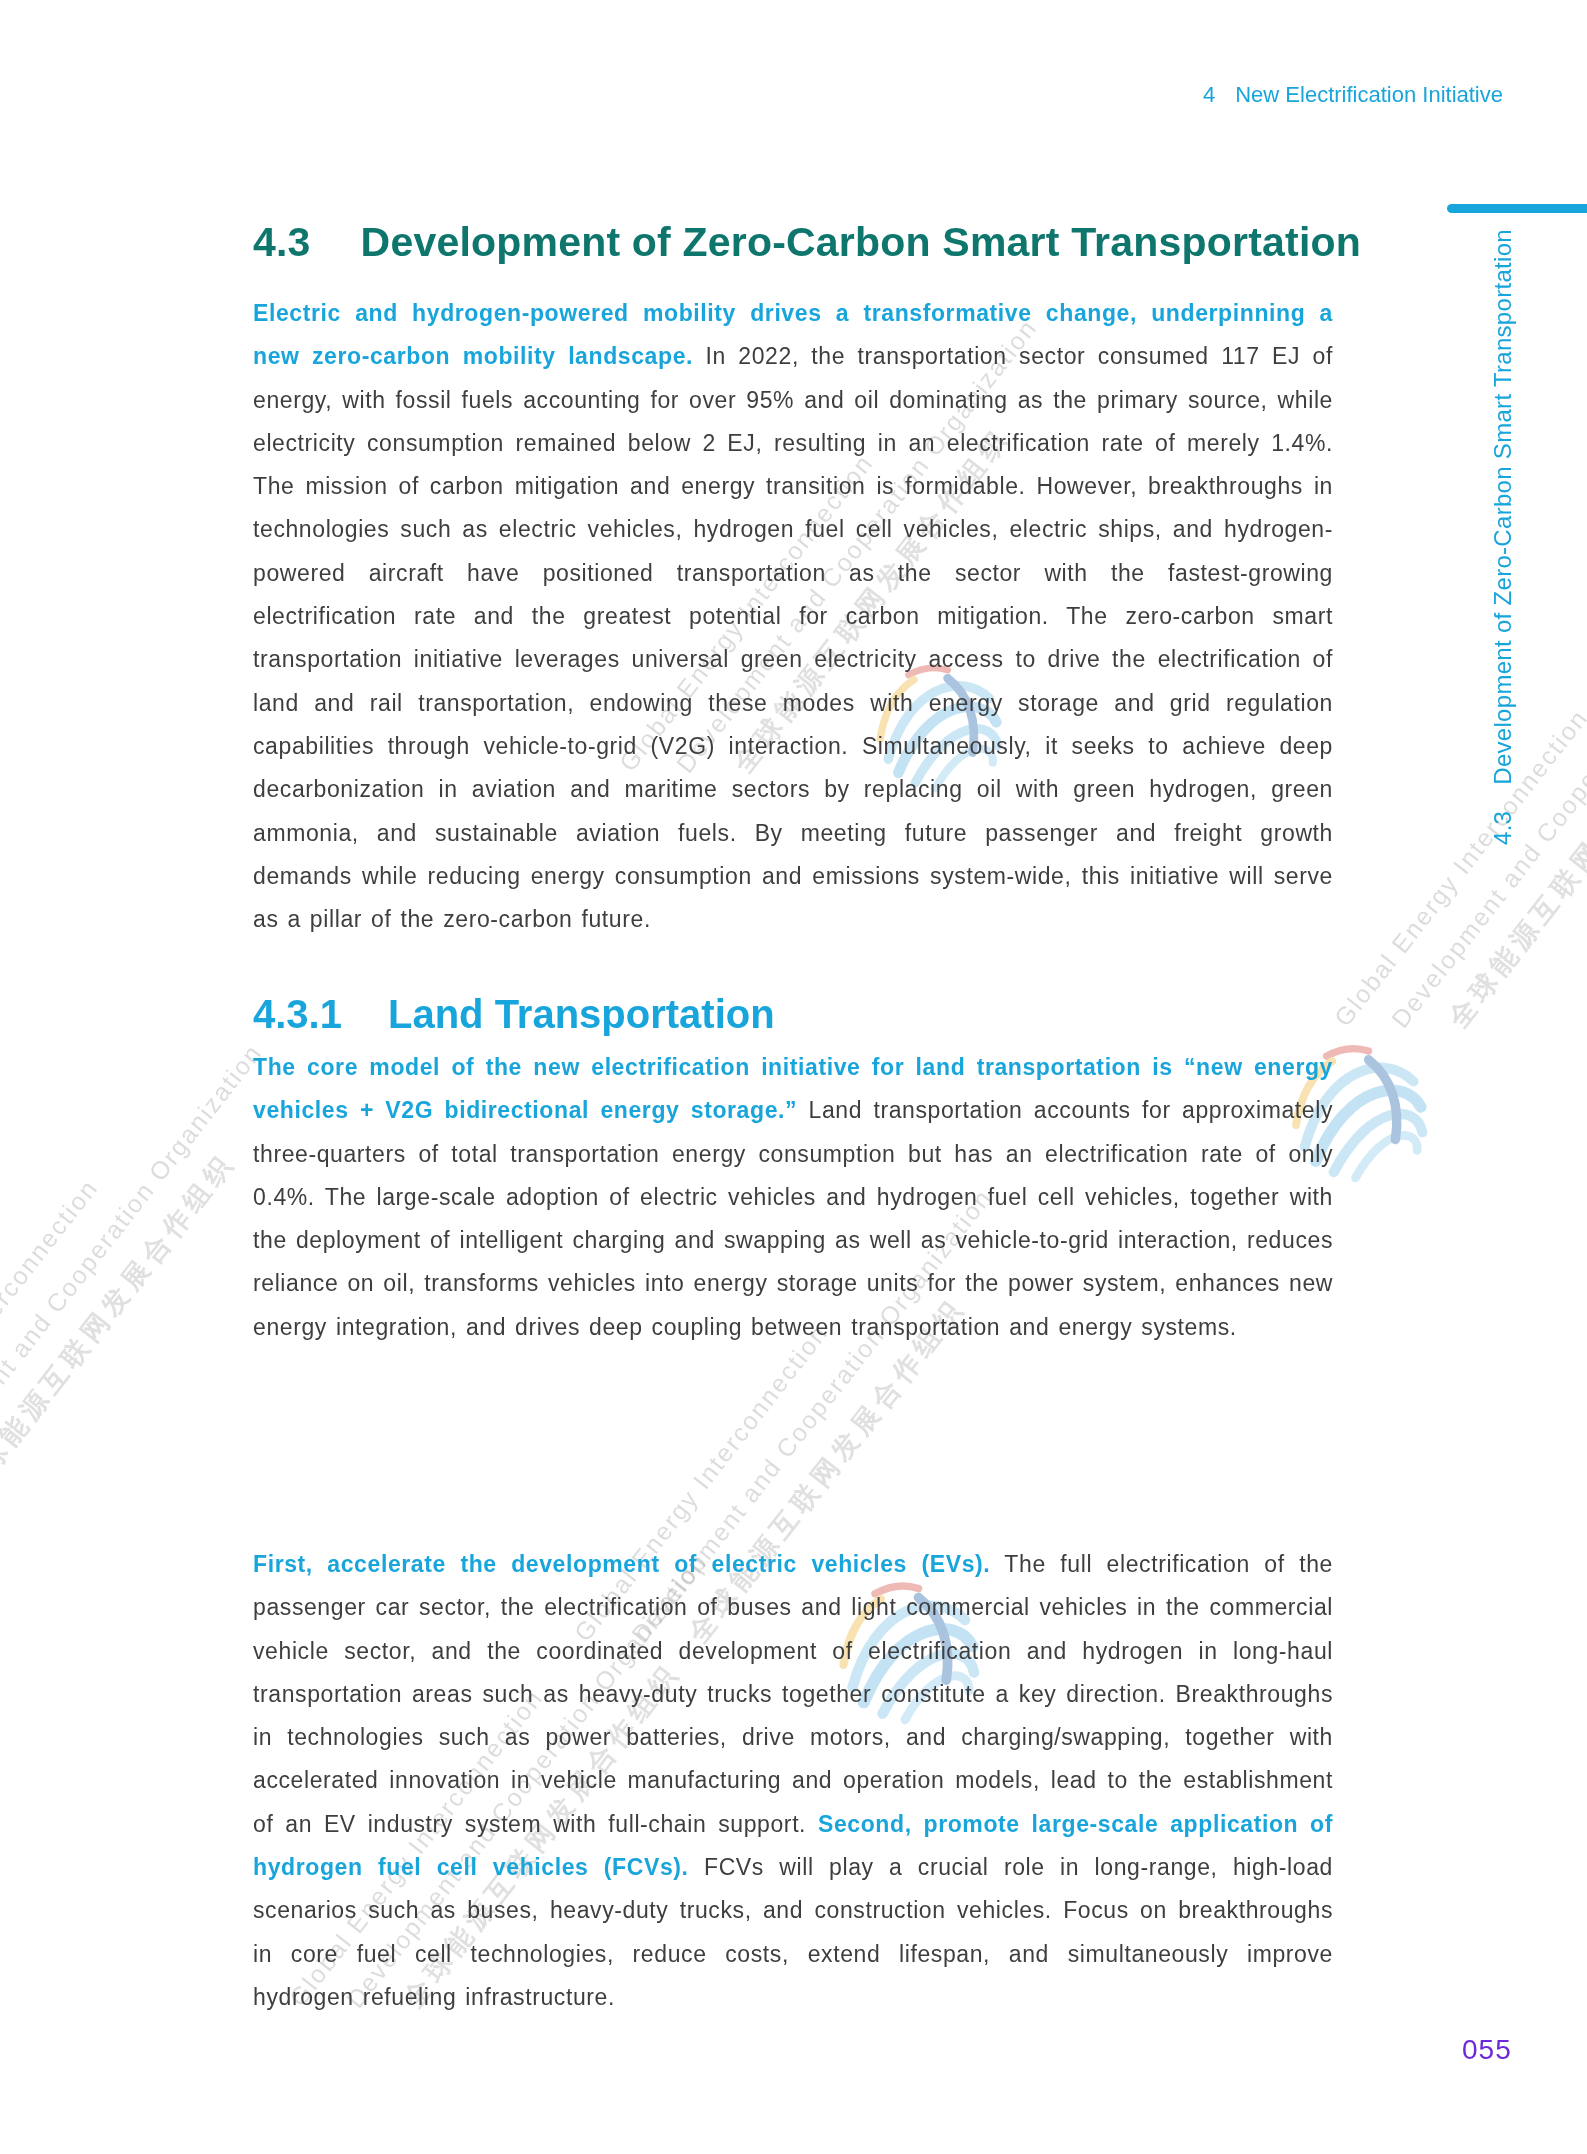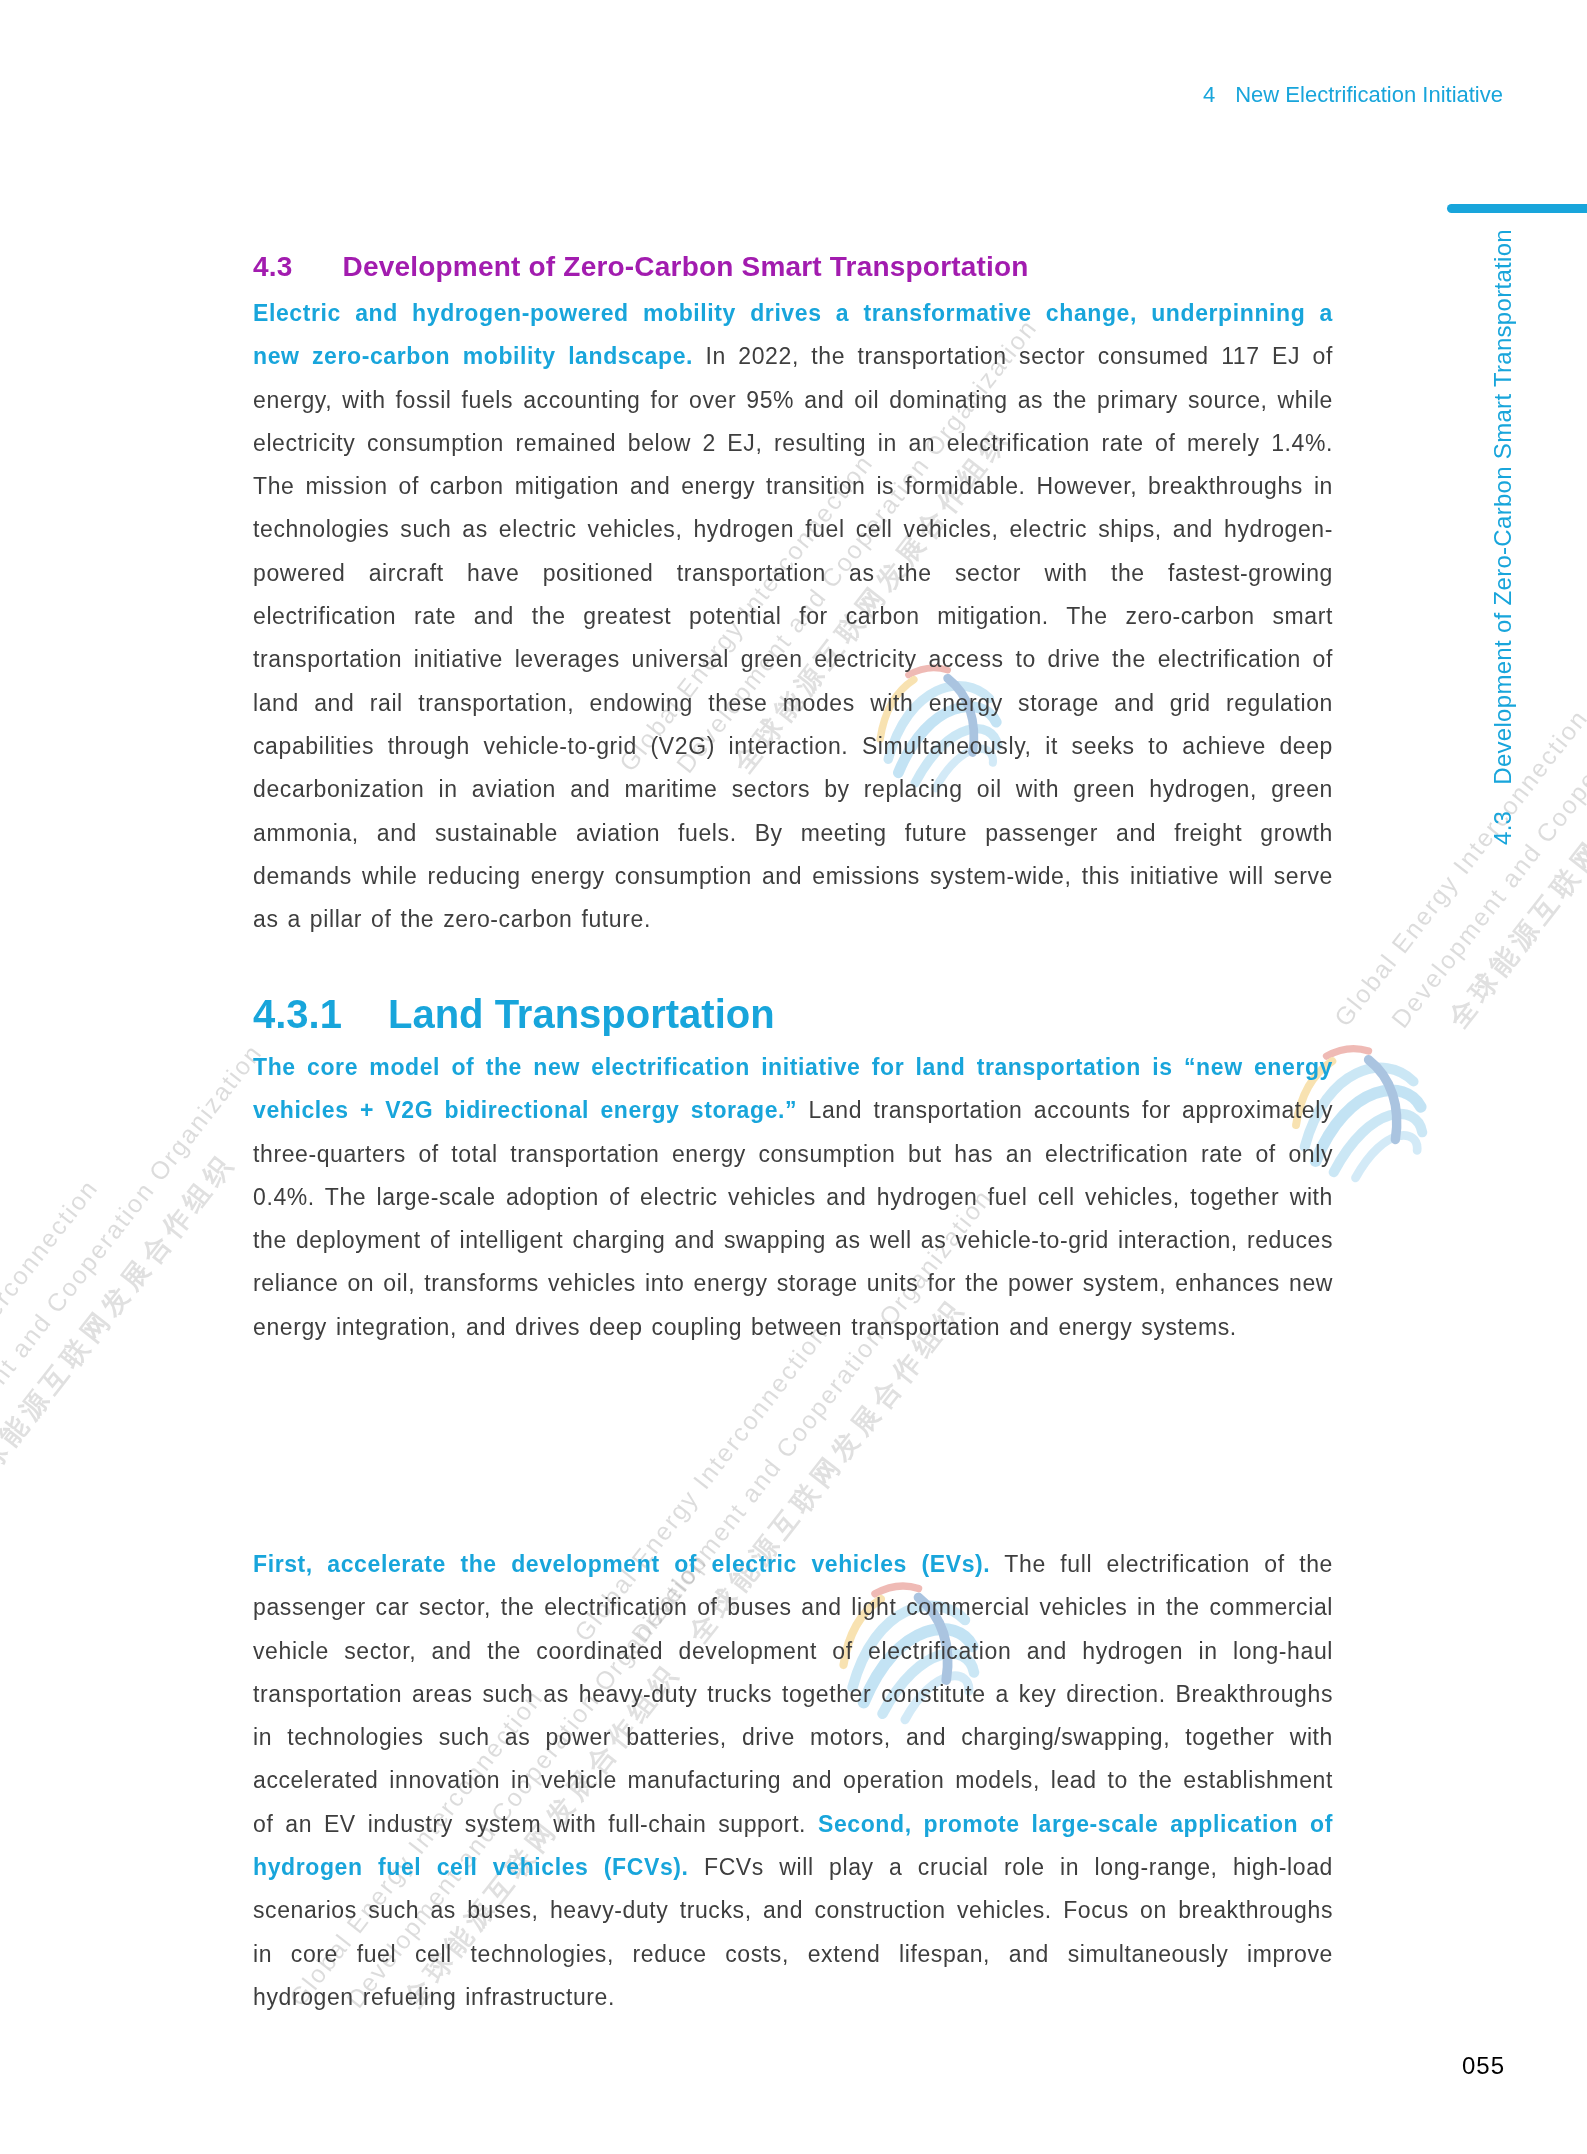--- a/index.html
+++ b/index.html
@@ -17,21 +17,21 @@
   .wm-text .wm-l2{padding-left:34px;display:block;}
   .wm-text .wm-l3{padding-left:70px;display:block;font-size:27px;font-weight:bold;letter-spacing:6px;opacity:.9;}
   .globe{position:absolute;opacity:.40;}
   
   .content{position:absolute;inset:0;z-index:1;padding-left:20px;}
   .page-header{
     position:absolute;top:82px;right:84px;font-size:22px;color:#18a5db;white-space:nowrap;
   }
   .page-header .chap-num{margin-right:20px;}
   .sec-title{
-    position:absolute;left:253px;top:219px;font-size:28px;font-weight:700;color:#a21caf;white-space:nowrap;letter-spacing:.2px;margin-top:32px;
+    position:absolute;left:253px;top:219px;font-size:41px;font-weight:700;color:#0f766e;white-space:nowrap;letter-spacing:.2px;
   }
   .sec-title .num{margin-right:50px;}
   .para{
     position:absolute;left:253px;width:1080px;
     font-size:23px;line-height:43.3px;color:#3e3e3e;
     text-align:justify;letter-spacing:.6px;word-spacing:2px;margin:0;
   }
   .para .lead{color:#18a5db;font-weight:700;}
   #p-intro{top:292px;}
   .sub-title{
@@ -44,21 +44,21 @@
   .side-bar{
     position:absolute;left:1447px;top:204px;width:140px;height:9px;
     background:#18a5db;border-radius:5px 0 0 5px;
   }
   .side-label{
     position:absolute;left:1489px;top:845px;transform-origin:0 0;transform:rotate(-90deg);
     font-size:24px;color:#18a5db;white-space:nowrap;letter-spacing:.3px;
   }
   .side-label .num{margin-right:26px;}
   .page-number{
-    position:absolute;left:1462px;top:2034px;font-size:24px;color:#000000;letter-spacing:1px;margin-top:18px;
+    position:absolute;left:1462px;top:2034px;font-size:28px;color:#6d28d9;letter-spacing:1px;
   }
 </style>
 </head>
 <body>
 
 <div class="wm-layer">
 
   <svg class="globe" style="left:868px;top:658px;width:135px;height:135px;" viewBox="0 0 200 200">
     <defs>
       <g id="globe-shape" fill="none" stroke-linecap="round">

